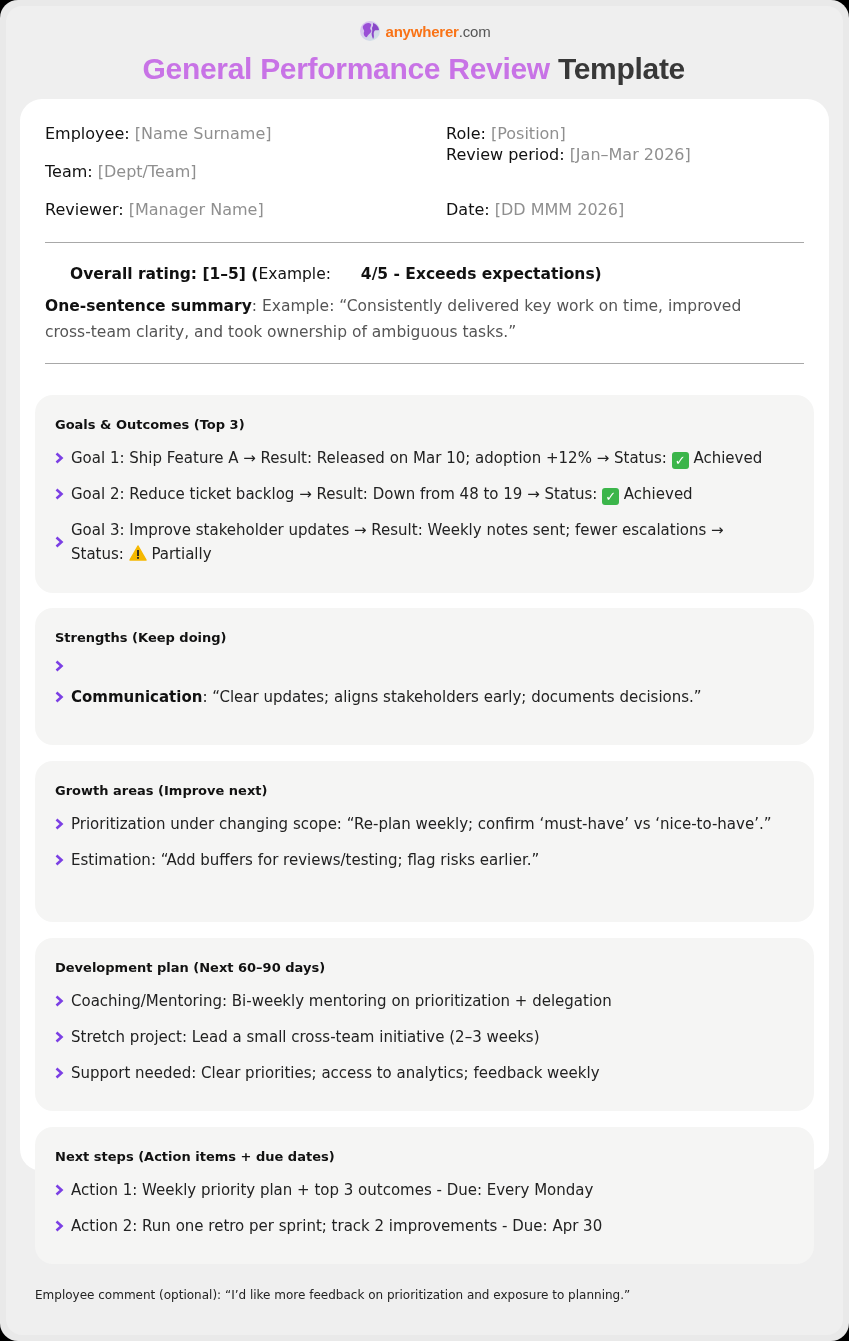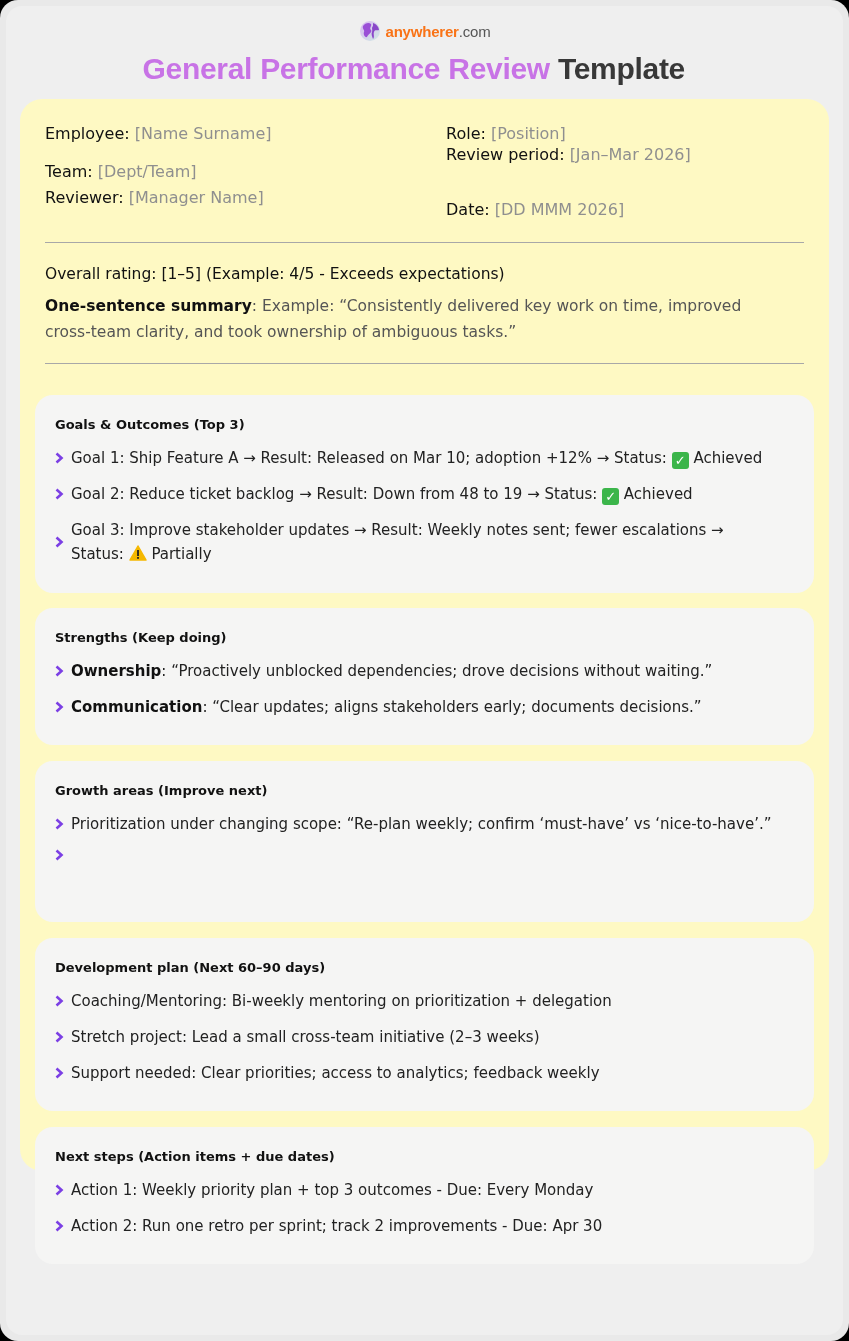--- a/index.html
+++ b/index.html
@@ -21,28 +21,28 @@
   .brand-text { font-family: "Liberation Sans", sans-serif; font-size: 15px; color: #555; letter-spacing: -0.2px; }
   .brand-text b { font-weight: 700; color: #f97316; }
   .title {
     position: absolute; left: 0; top: 52px; width: 685px; text-align: right;
     font-family: "Liberation Sans", sans-serif; font-weight: 700; font-size: 30px; letter-spacing: -0.3px;
   }
   .title .accent { color: #c873e6; }
   .title .rest { color: #383838; }
   .card {
     position: absolute; left: 20px; top: 99px; width: 809px; height: 1072px;
-    background: #fef9c3; border-radius: 22px;
+    background: #ffffff; border-radius: 22px;
   }
   .meta-row { position: absolute; font-size: 16px; white-space: nowrap; }
   .meta-row .lbl { color: #111; }
   .meta-row .val { color: #8f8f8f; }
   .divider { position: absolute; left: 25px; width: 759px; height: 1px; background: #a8a8a8; }
   .rating { position: absolute; left: 25px; top: 166px; font-size: 15.5px; color: #111; white-space: nowrap; }
-  .rating b { font-weight: 400; }
+  .rating b { font-weight: 700; margin-left: 25px; }
   .summary { position: absolute; left: 25px; top: 194px; width: 740px; font-size: 15.5px; line-height: 26px; color: #555; }
   .summary b { color: #111; font-weight: 700; text-align: center; }
   .section {
     position: absolute; left: 15px; width: 779px; background: #f5f5f4; border-radius: 18px;
     padding: 22px 20px 0 20px;
   }
   .section h3 { font-size: 13px; font-weight: 700; color: #111; margin-bottom: 14px; }
   .item { display: flex; align-items: center; margin-bottom: 12px; font-size: 15px; color: #222; line-height: 24px; }
   .chev { width: 16px; flex: 0 0 16px; height: 14px; display: flex; align-items: center; }
   .item-text b { font-weight: 700; color: #111; }
@@ -85,21 +85,21 @@
   </div>
   <div class="meta-row" style="left:426px;top:25px">
     <span class="lbl">Role</span><span class="lbl">: </span><span class="val">[Position]</span>
   </div>
   <div class="meta-row" style="left:25px;top:63px">
     <span class="lbl">Team</span><span class="lbl">: </span><span class="val">[Dept/Team]</span>
   </div>
   <div class="meta-row" style="left:426px;top:46px">
     <span class="lbl">Review period</span><span class="lbl">: </span><span class="val">[Jan–Mar 2026]</span>
   </div>
-  <div class="meta-row" style="left:25px;top:89px">
+  <div class="meta-row" style="left:25px;top:101px">
     <span class="lbl">Reviewer</span><span class="lbl">: </span><span class="val">[Manager Name]</span>
   </div>
   <div class="meta-row" style="left:426px;top:101px">
     <span class="lbl">Date</span><span class="lbl">: </span><span class="val">[DD MMM 2026]</span>
   </div>
 
   <div class="divider" style="top:143px"></div>
 
   <div class="rating">
     <b>Overall rating: [1–5] (</b><span>Example: </span><b>4/5 - Exceeds expectations)</b>
@@ -143,21 +143,20 @@
   </div>
 
   <div class="section" style="top:509px;height:137px">
     <h3>Strengths (Keep doing)</h3>
     <div class="item">
       <span class="chev">
           <svg width="9" height="12" viewBox="0 0 9 12">
             <path d="M1.5 1.5 L6.5 6 L1.5 10.5" stroke="#7b3fe4" stroke-width="2.6" fill="none"></path>
           </svg>
         </span>
-      <span class="item-text"><b>Ownership</b><span>: “Proactively unblocked dependencies; drove decisions without waiting.”</span></span>
     </div>
     <div class="item">
       <span class="chev">
           <svg width="9" height="12" viewBox="0 0 9 12">
             <path d="M1.5 1.5 L6.5 6 L1.5 10.5" stroke="#7b3fe4" stroke-width="2.6" fill="none"></path>
           </svg>
         </span>
       <span class="item-text"><b>Communication</b><span>: “Clear updates; aligns stakeholders early; documents decisions.”</span></span>
     </div>
   </div>
@@ -171,20 +170,21 @@
           </svg>
         </span>
       <span class="item-text">Prioritization under changing scope: “Re-plan weekly; confirm ‘must-have’ vs ‘nice-to-have’.”</span>
     </div>
     <div class="item">
       <span class="chev">
           <svg width="9" height="12" viewBox="0 0 9 12">
             <path d="M1.5 1.5 L6.5 6 L1.5 10.5" stroke="#7b3fe4" stroke-width="2.6" fill="none"></path>
           </svg>
         </span>
+      <span class="item-text">Estimation: “Add buffers for reviews/testing; flag risks earlier.”</span>
     </div>
   </div>
 
   <div class="section" style="top:839px;height:173px">
     <h3>Development plan (Next 60–90 days)</h3>
     <div class="item">
       <span class="chev">
           <svg width="9" height="12" viewBox="0 0 9 12">
             <path d="M1.5 1.5 L6.5 6 L1.5 10.5" stroke="#7b3fe4" stroke-width="2.6" fill="none"></path>
           </svg>
@@ -222,13 +222,14 @@
     <div class="item">
       <span class="chev">
           <svg width="9" height="12" viewBox="0 0 9 12">
             <path d="M1.5 1.5 L6.5 6 L1.5 10.5" stroke="#7b3fe4" stroke-width="2.6" fill="none"></path>
           </svg>
         </span>
       <span class="item-text">Action 2: Run one retro per sprint; track 2 improvements - Due: Apr 30</span>
     </div>
   </div>
 
+  <div class="comment">Employee comment (optional): “I’d like more feedback on prioritization and exposure to planning.”</div>
 </div>
 
 </body></html>

